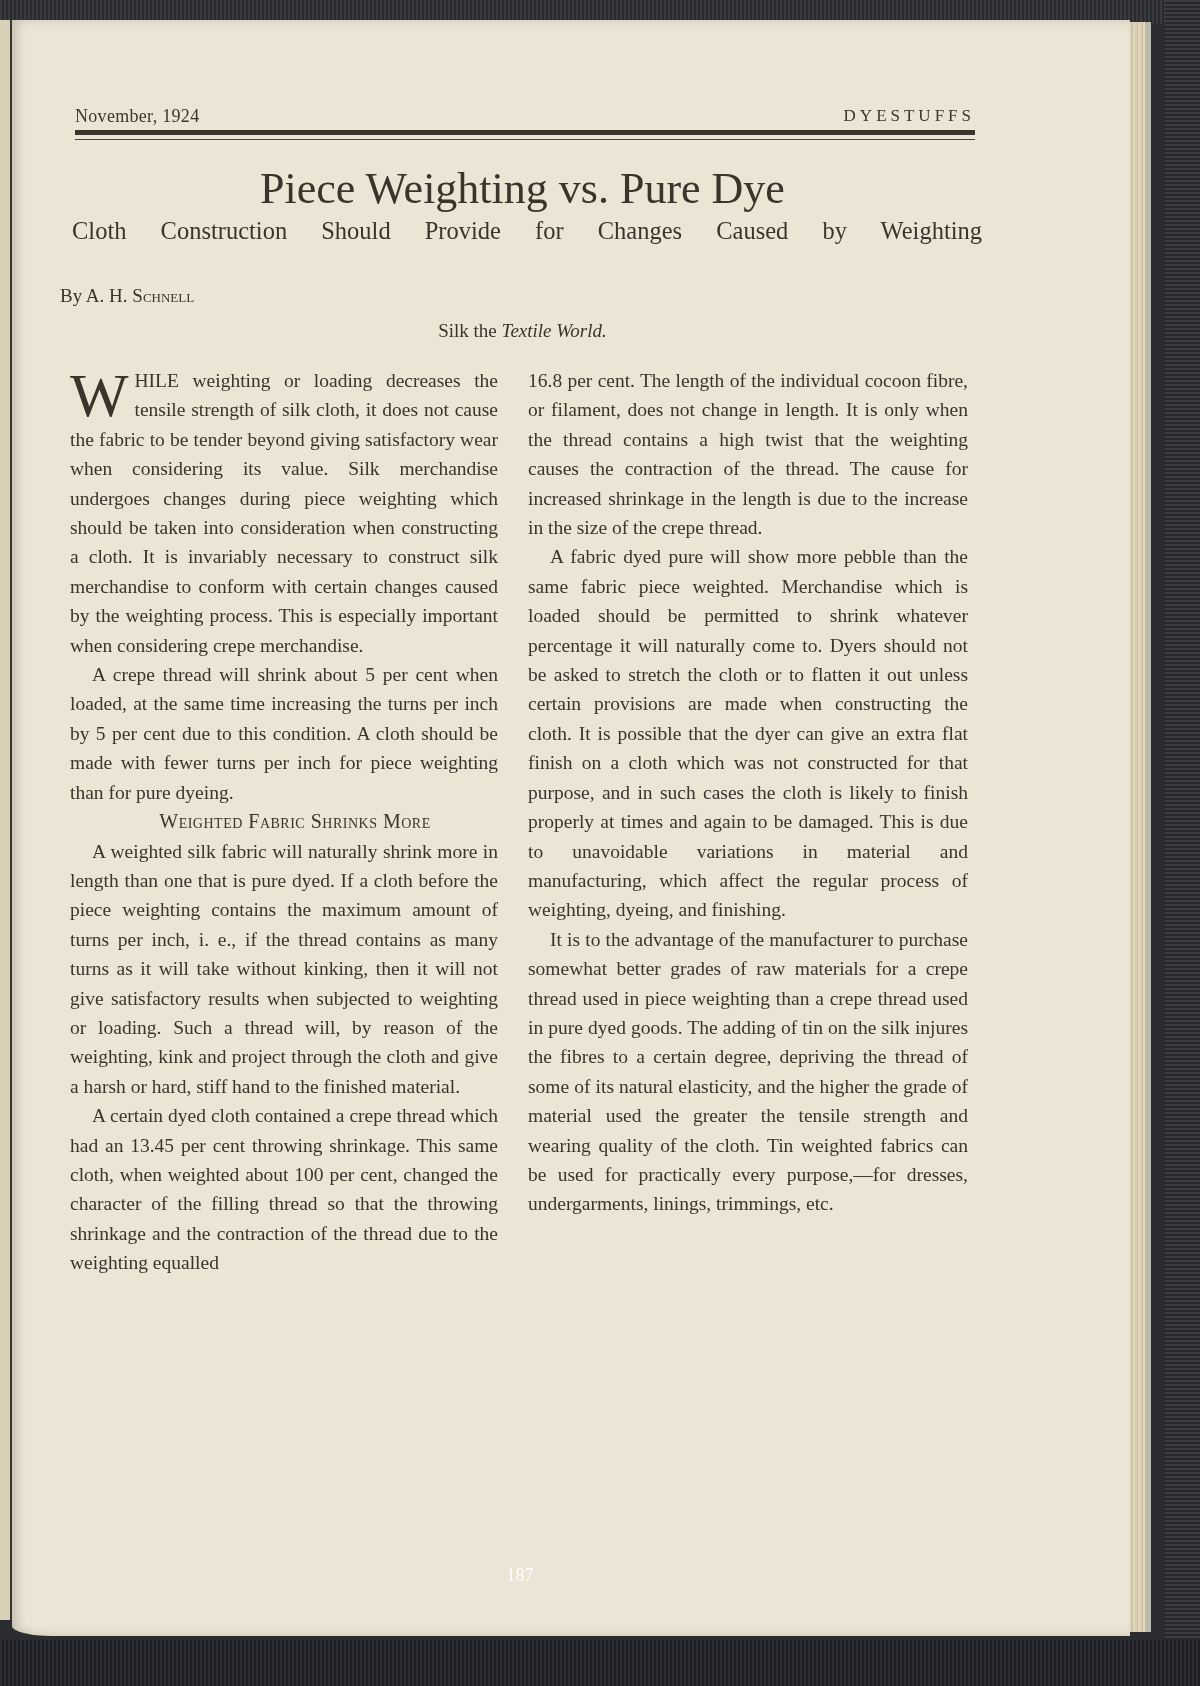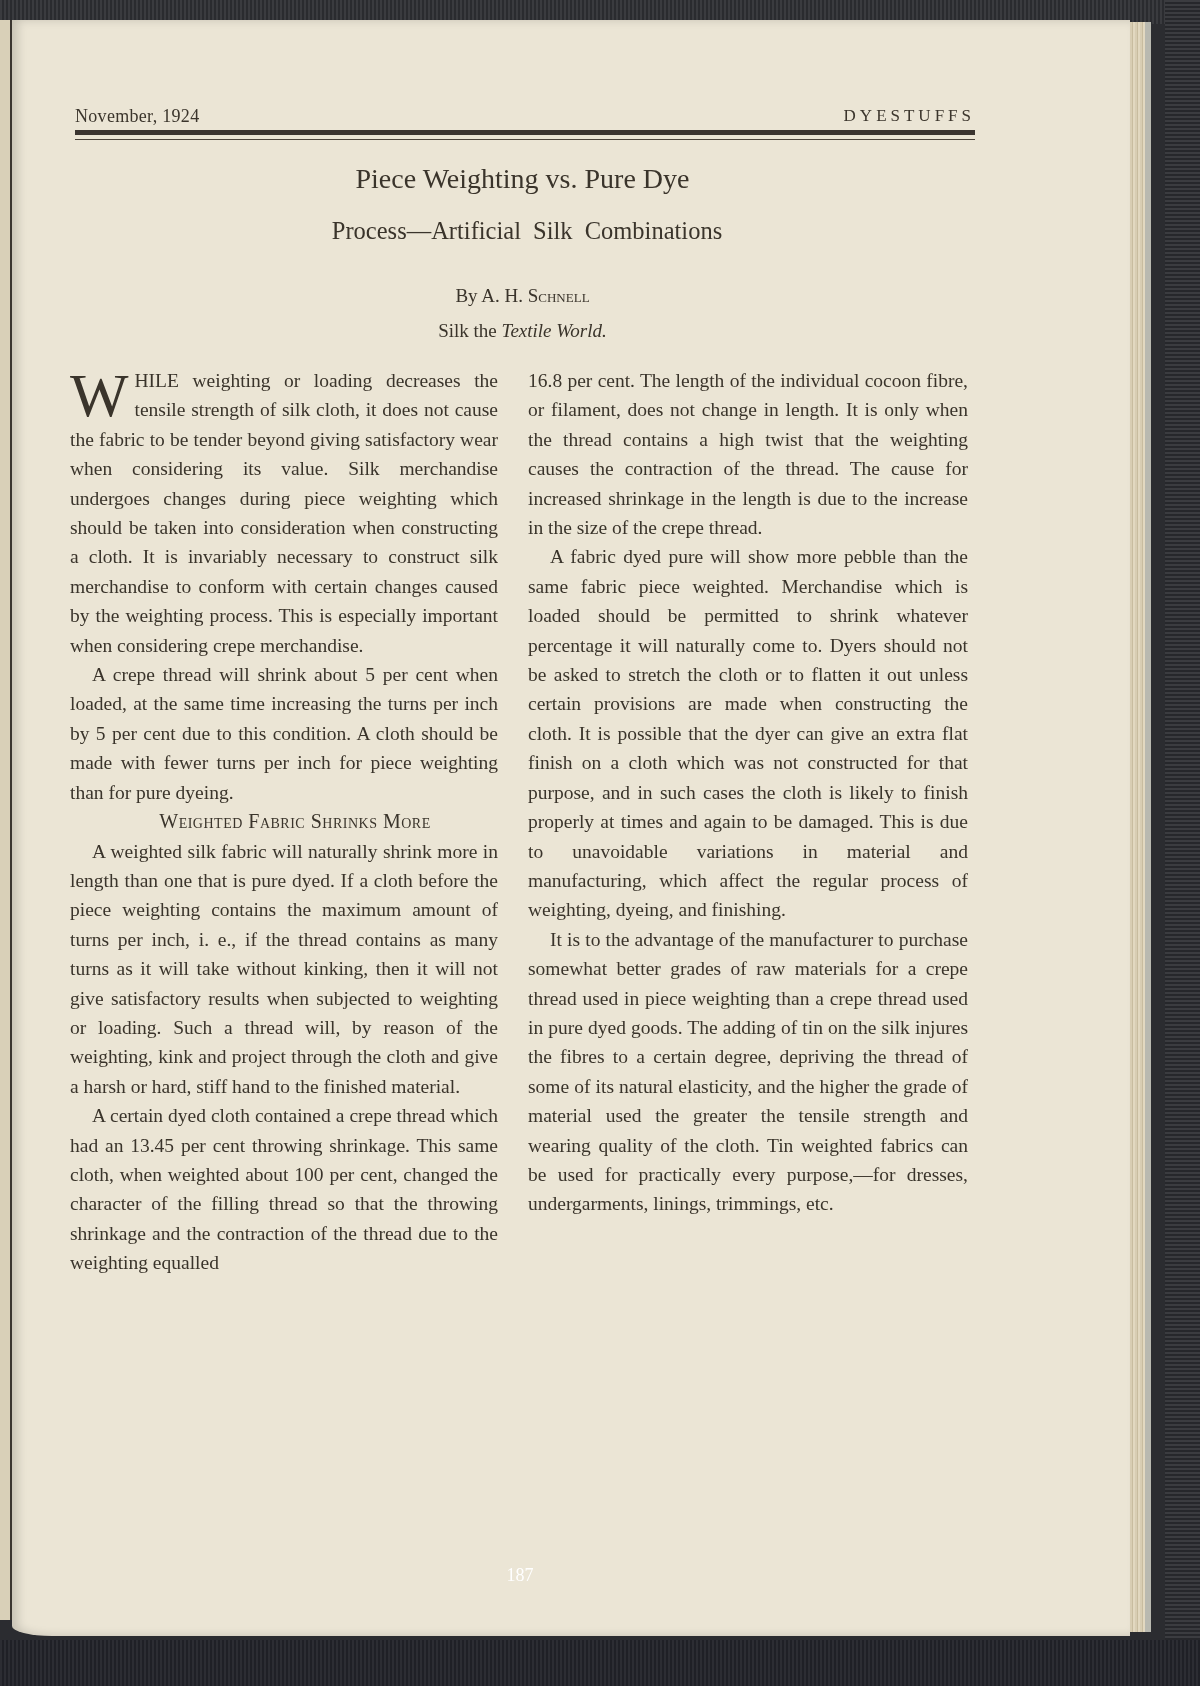--- a/index.html
+++ b/index.html
@@ -39,29 +39,29 @@
     position: absolute; left: 75px; top: 100px; width: 900px; height: 30px;
     color: #3b352c;
   }
   .header .date { position: absolute; left: 0; top: 6px; font-size: 18px; letter-spacing: 0.3px; }
   .header .journal { position: absolute; right: 0; top: 6px; font-size: 17px; letter-spacing: 4px; }
   .rule-thick { position: absolute; left: 75px; top: 130px; width: 900px; height: 5px; background: #3b3530; }
   .rule-thin { position: absolute; left: 75px; top: 139px; width: 900px; height: 1px; background: #4b443b; }
 
   .title {
     position: absolute; left: 60px; top: 163px; width: 925px; text-align: center;
-    font-size: 28px; color: #3a342b;
+    font-size: 44px; color: #3a342b;
   }
   .subtitle {
     position: absolute; left: 72px; top: 215px; width: 910px; text-align: center;
     font-size: 24.5px; line-height: 31px; color: #3a342b; word-spacing: 6px;
   }
   .subtitle .l1 { display: block; text-align: justify; text-align-last: justify; }
   .byline {
-    position: absolute; left: 60px; top: 285px; width: 925px; text-align: center;
+    position: absolute; left: 60px; top: 285px; width: 925px; 
     font-size: 19px; color: #3a342b;
   }
   .byline .sc { font-variant: small-caps; }
   .source {
     position: absolute; left: 60px; top: 320px; width: 925px; text-align: center;
     font-size: 19px; color: #3a342b;
   }
   .col {
     position: absolute; top: 366px; width: 428px;
     font-size: 19.5px; line-height: 29.4px; color: #3a342b;
@@ -97,21 +97,21 @@
 
 <div class="header">
   <span class="date">November, 1924</span>
   <span class="journal">DYESTUFFS</span>
 </div>
 <div class="rule-thick"></div>
 <div class="rule-thin"></div>
 
 <div class="title">Piece Weighting vs. Pure Dye</div>
 <div class="subtitle">
-  <span>Process—Artificial Silk Combinations</span>
+  <span class="l1">Cloth Construction Should Provide for Changes Caused by Weighting</span>
 </div>
 <div class="byline"><span>By A. H. </span><span class="sc">Schnell</span></div>
 <div class="source"><span>Silk the </span><i>Textile World.</i></div>
 
 <div class="col left">
   <p class="noindent"><span class="dropcap">W</span><span class="smallcaps-lead">HILE</span><span> weighting or loading decreases the tensile strength of silk cloth, it does not cause the fabric to be tender beyond giving satisfactory wear when considering its value.  Silk merchandise undergoes changes during piece weighting which should be taken into consideration when constructing a cloth.  It is invariably necessary to construct silk merchandise to conform with certain changes caused by the weighting process.  This is especially important when considering crepe merchandise.</span></p>
   <p>A crepe thread will shrink about 5 per cent when loaded, at the same time increasing the turns per inch by 5 per cent due to this condition.  A cloth should be made with fewer turns per inch for piece weighting than for pure dyeing.</p>
   <p class="section-head">Weighted Fabric Shrinks More</p>
   <p>A weighted silk fabric will naturally shrink more in length than one that is pure dyed.  If a cloth before the piece weighting contains the maximum amount of turns per inch, i. e., if the thread contains as many turns as it will take without kinking, then it will not give satisfactory results when subjected to weighting or loading.  Such a thread will, by reason of the weighting, kink and project through the cloth and give a harsh or hard, stiff hand to the finished material.</p>
   <p>A certain dyed cloth contained a crepe thread which had an 13.45 per cent throwing shrinkage.  This same cloth, when weighted about 100 per cent, changed the character of the filling thread so that the throwing shrinkage and the contraction of the thread due to the weighting equalled</p>

